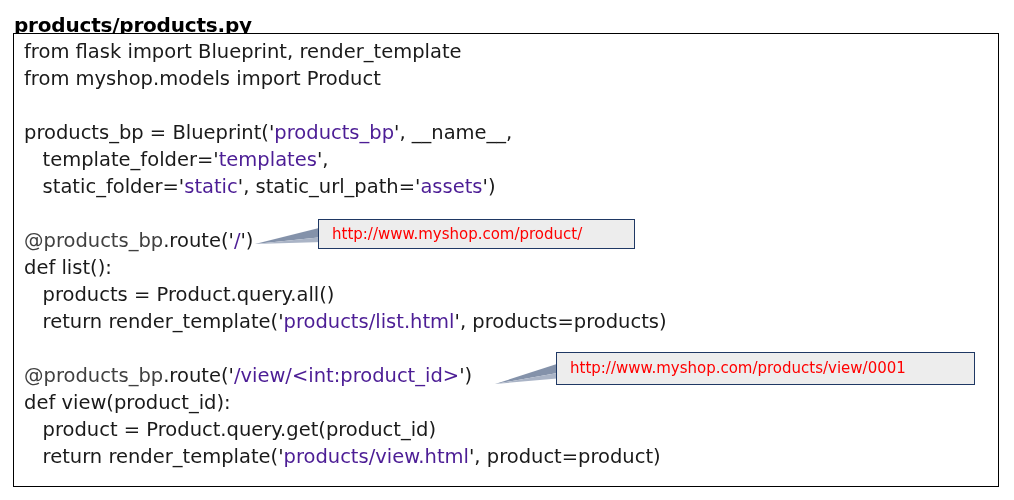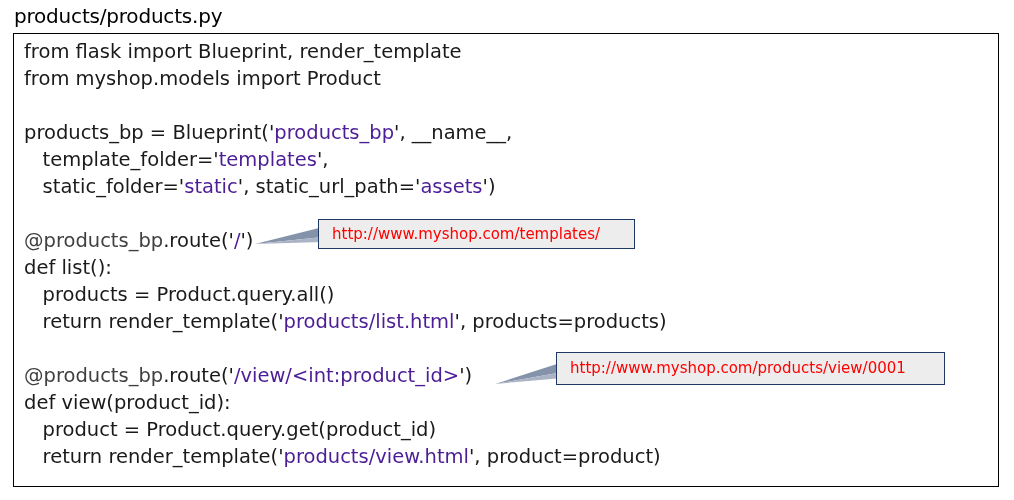--- a/index.html
+++ b/index.html
@@ -11,23 +11,23 @@
     width: 1014px;
     height: 500px;
     position: relative;
     overflow: hidden;
     font-family: "DejaVu Sans", "Liberation Sans", sans-serif;
   }
 
   #page-title {
     position: absolute;
     left: 14px;
-    top: 4px;
+    top: 13px;
     font-size: 20px;
-    font-weight: normal;
+    font-weight: bold;
     color: #000000;
     letter-spacing: -0.2px;
     white-space: nowrap;
   }
 
   #code-frame {
     position: absolute;
     left: 13px;
     top: 33px;
     width: 986px;
@@ -71,21 +71,21 @@
   }
   #callout-list {
     left: 318px;
     top: 219px;
     width: 317px;
     height: 30px;
   }
   #callout-view {
     left: 556px;
     top: 352px;
-    width: 389px;
+    width: 419px;
     height: 33px;
   }
 
   .leader {
     position: absolute;
     overflow: visible;
   }
   #leader-list {
     left: 255px;
     top: 225px;
@@ -112,18 +112,18 @@
   <polygon points="0,19 68,2 68,12" fill="#1f3864" opacity="0.55"></polygon>
   <polygon points="0,19 68,12 68,17" fill="#aab4c6"></polygon>
 </svg>
 
 <svg class="leader" id="leader-view" viewBox="0 0 70 30" width="70" height="30">
   <polygon points="0,24 68,2 68,12" fill="#1f3864" opacity="0.55"></polygon>
   <polygon points="0,24 68,12 68,18" fill="#aab4c6"></polygon>
 </svg>
 
 <div class="callout" id="callout-list">
-  <span>http://www.myshop.com/templates/</span>
+  <span>http://www.myshop.com/product/</span>
 </div>
 
 <div class="callout" id="callout-view">
   <span>http://www.myshop.com/products/view/0001</span>
 </div>
 
 </body></html>

